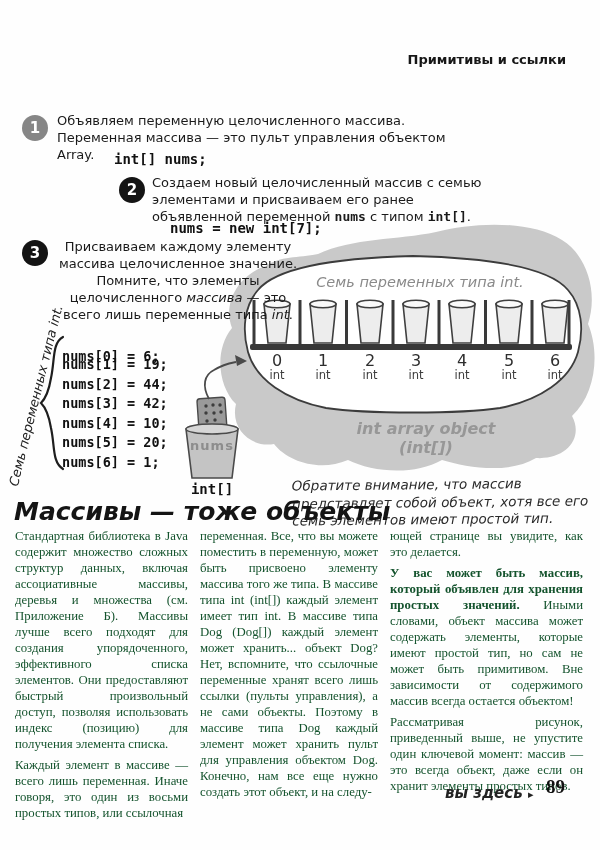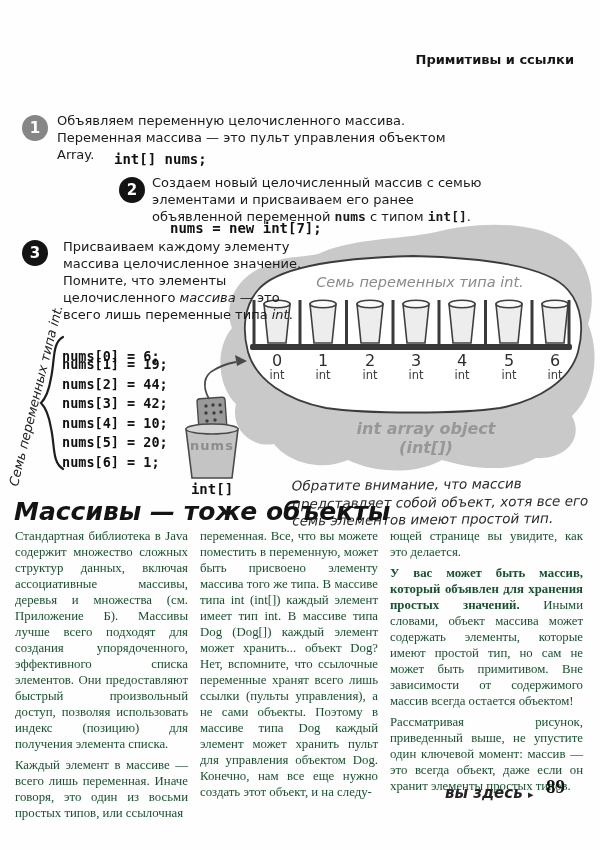--- a/index.html
+++ b/index.html
@@ -1,21 +1,21 @@
 <!DOCTYPE html>
 <html><head>
 <meta charset="utf-8">
 <style>
   html,body{margin:0;padding:0;background:#fff;}
   .page{position:relative;width:600px;height:850px;background:#fefefe;overflow:hidden;
         font-family:"DejaVu Sans",sans-serif;color:#1c1c1c;}
   .abs{position:absolute;}
   svg.illo{position:absolute;left:0;top:0;width:600px;height:850px;pointer-events:none;}
 
-  .running-header{top:52px;right:26px;font-size:13px;font-weight:bold;color:#171717;}
+  .running-header{top:52px;right:34px;font-size:13px;font-weight:bold;color:#171717;}
   .page-title{left:18px;top:74px;font-size:27px;font-weight:bold;letter-spacing:-0.5px;color:#141414;}
 
   .badge{width:26px;height:26px;border-radius:50%;color:#fff;text-align:center;
          line-height:26px;font-weight:bold;font-size:15px;}
   .badge-gray{background:#868686;}
   .badge-dark{background:#141414;}
 
   .step-text{font-size:13px;line-height:17px;color:#1a1a1a;}
   .mono{font-family:"DejaVu Sans Mono",monospace;font-weight:bold;}
   .code{font-family:"DejaVu Sans Mono",monospace;font-weight:bold;font-size:14px;color:#111;}
@@ -140,21 +140,21 @@
 
   <div class="abs badge badge-gray" style="left:22px;top:115px;">1</div>
   <div class="abs step-text" style="left:57px;top:112px;width:392px;">Объявляем переменную целочисленного массива. Переменная массива — это пульт управления объектом Array.</div>
   <div class="abs code" style="left:114px;top:151px;">int[] nums;</div>
 
   <div class="abs badge badge-dark" style="left:119px;top:177px;">2</div>
   <div class="abs step-text" style="left:152px;top:174px;width:348px;"><span>Создаем новый целочисленный массив с семью элементами и присваиваем его ранее объявленной переменной </span><span class="mono">nums</span><span> с типом </span><span class="mono">int[]</span><span>.</span></div>
   <div class="abs code" style="left:170px;top:220px;">nums = new int[7];</div>
 
   <div class="abs badge badge-dark" style="left:22px;top:240px;">3</div>
-  <div class="abs step-text" style="left:63px;top:238px;width:242px;">
+  <div class="abs step-text" style="left:57px;top:238px;width:242px;text-align:center;">
     <div>Присваиваем каждому элементу массива целочисленное значение.</div>
     <div><span>Помните, что элементы целочисленного </span><span class="it" style="font-style:italic">массива</span><span> — это всего лишь переменные типа </span><span style="font-style:italic">int</span><span>.</span></div>
   </div>
 
   <div class="abs assign" style="top:348px;">nums[0] = 6;</div>
   <div class="abs assign" style="top:356px;">nums[1] = 19;</div>
   <div class="abs assign" style="top:376px;">nums[2] = 44;</div>
   <div class="abs assign" style="top:395px;">nums[3] = 42;</div>
   <div class="abs assign" style="top:415px;">nums[4] = 10;</div>
   <div class="abs assign" style="top:434px;">nums[5] = 20;</div>

